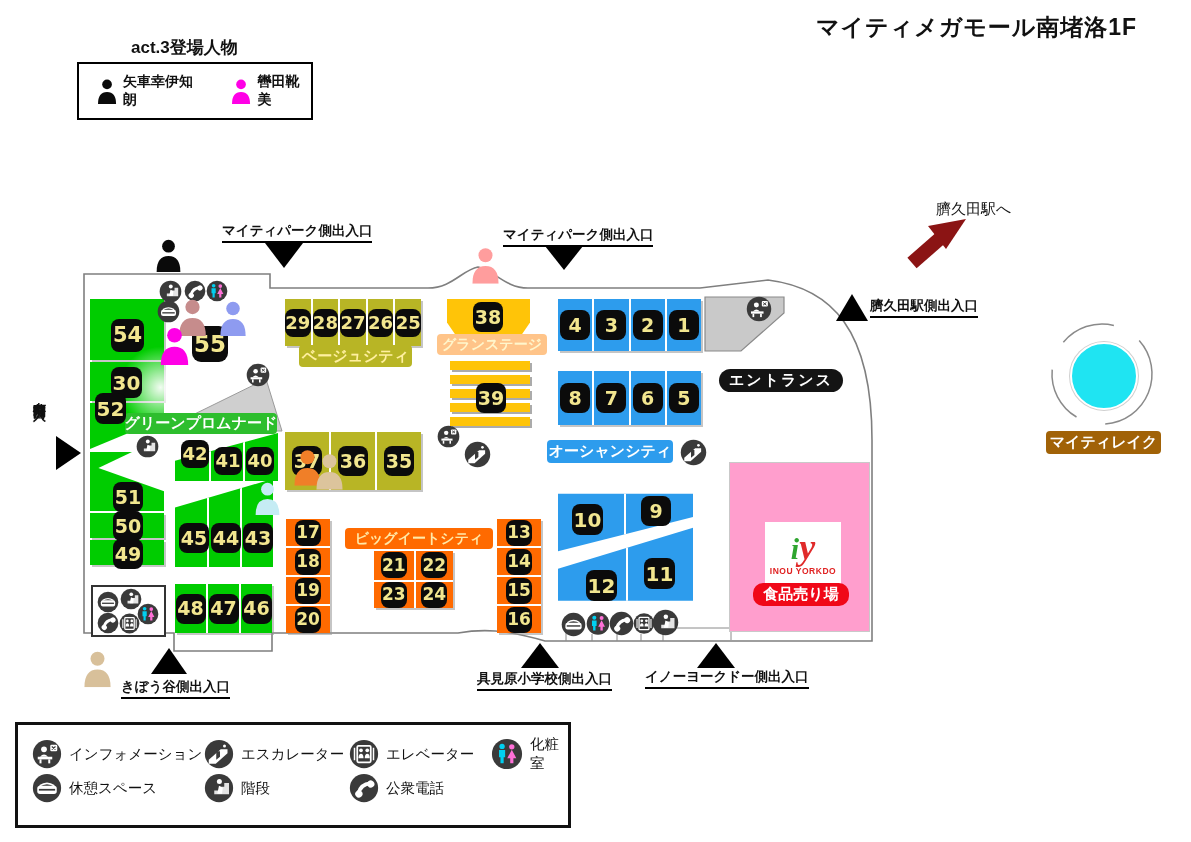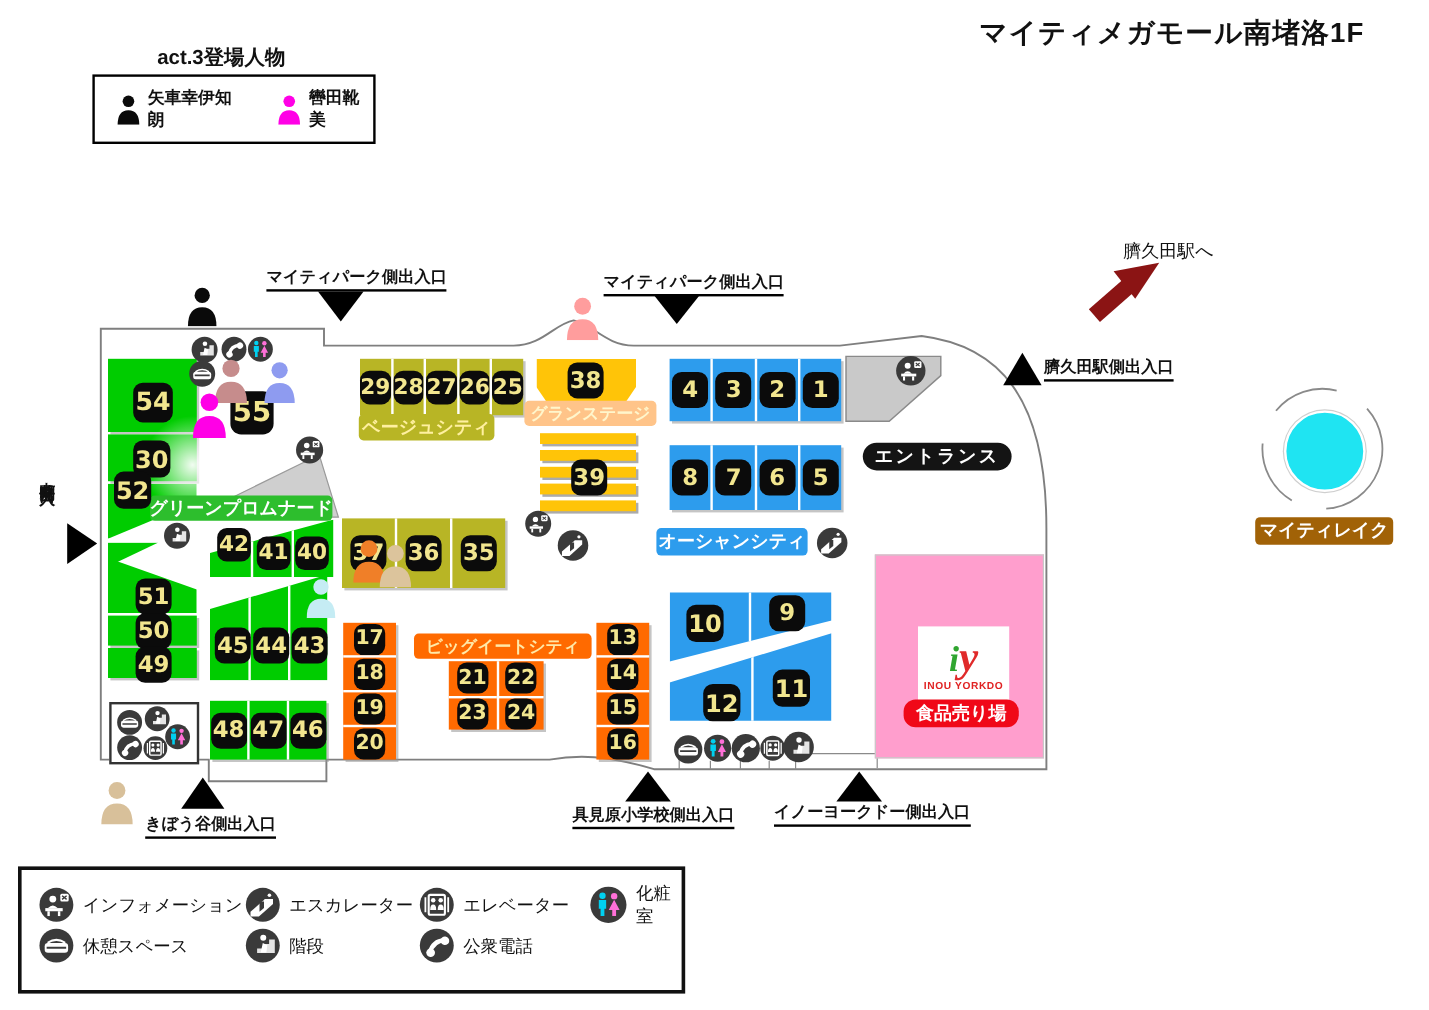--- a/index.html
+++ b/index.html
@@ -224,21 +224,21 @@
     <div class="cell">
         <span class="nb s30">47</span>
       </div>
     <div class="cell">
         <span class="nb s30">46</span>
       </div>
   </div>
 
   <div class="zbadge" style="left:125px;top:413px;width:152px;height:21px;background:#2DBE2D;color:#fff;font-size:15px">グリーンプロムナード</div>
 
-  <div class="grp" style="left:300px;top:299px;width:136px;height:47px;background:#B8B525">
+  <div class="grp" style="left:285px;top:299px;width:136px;height:47px;background:#B8B525">
     <div class="cell">
         <span class="nb s28">29</span>
       </div>
     <div class="cell">
         <span class="nb s28">28</span>
       </div>
     <div class="cell">
         <span class="nb s28">27</span>
       </div>
     <div class="cell">

